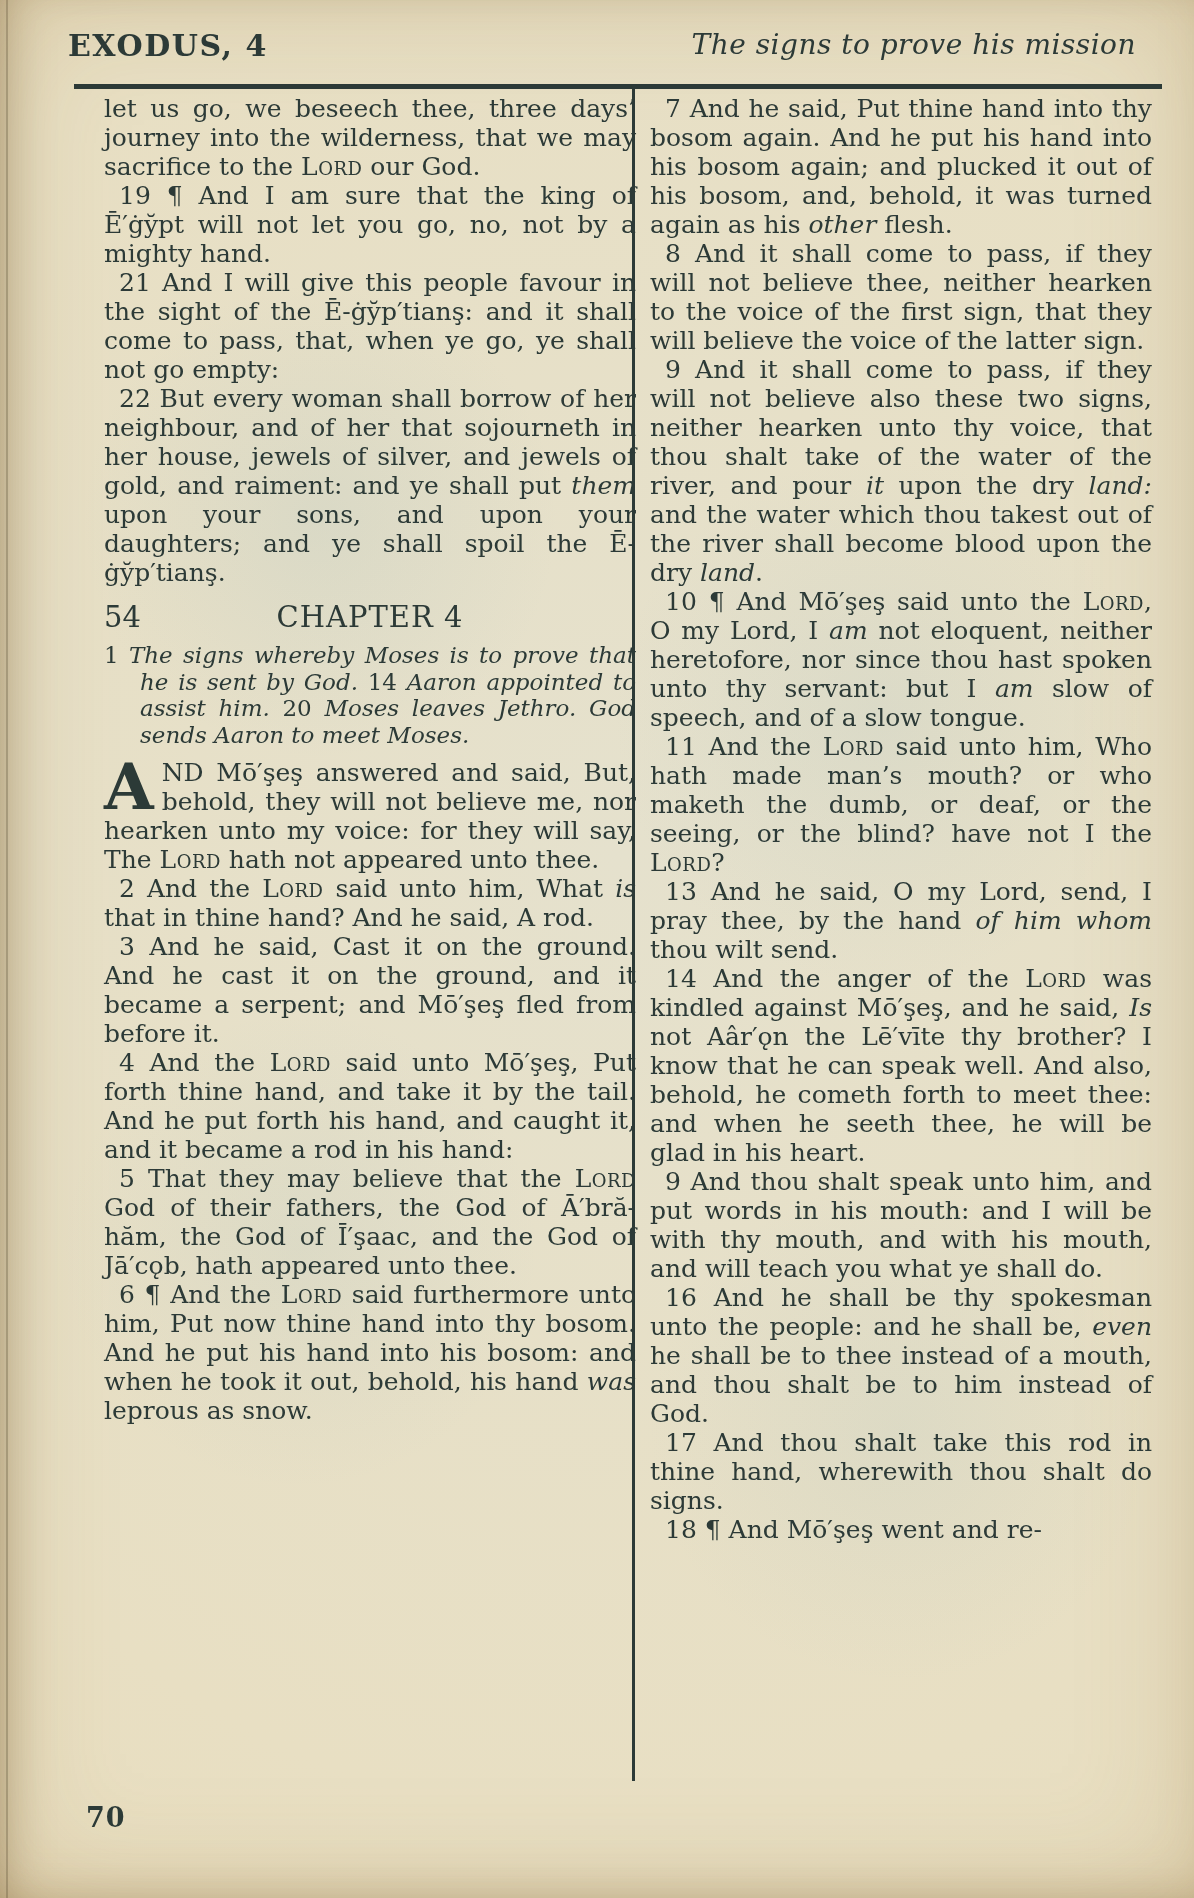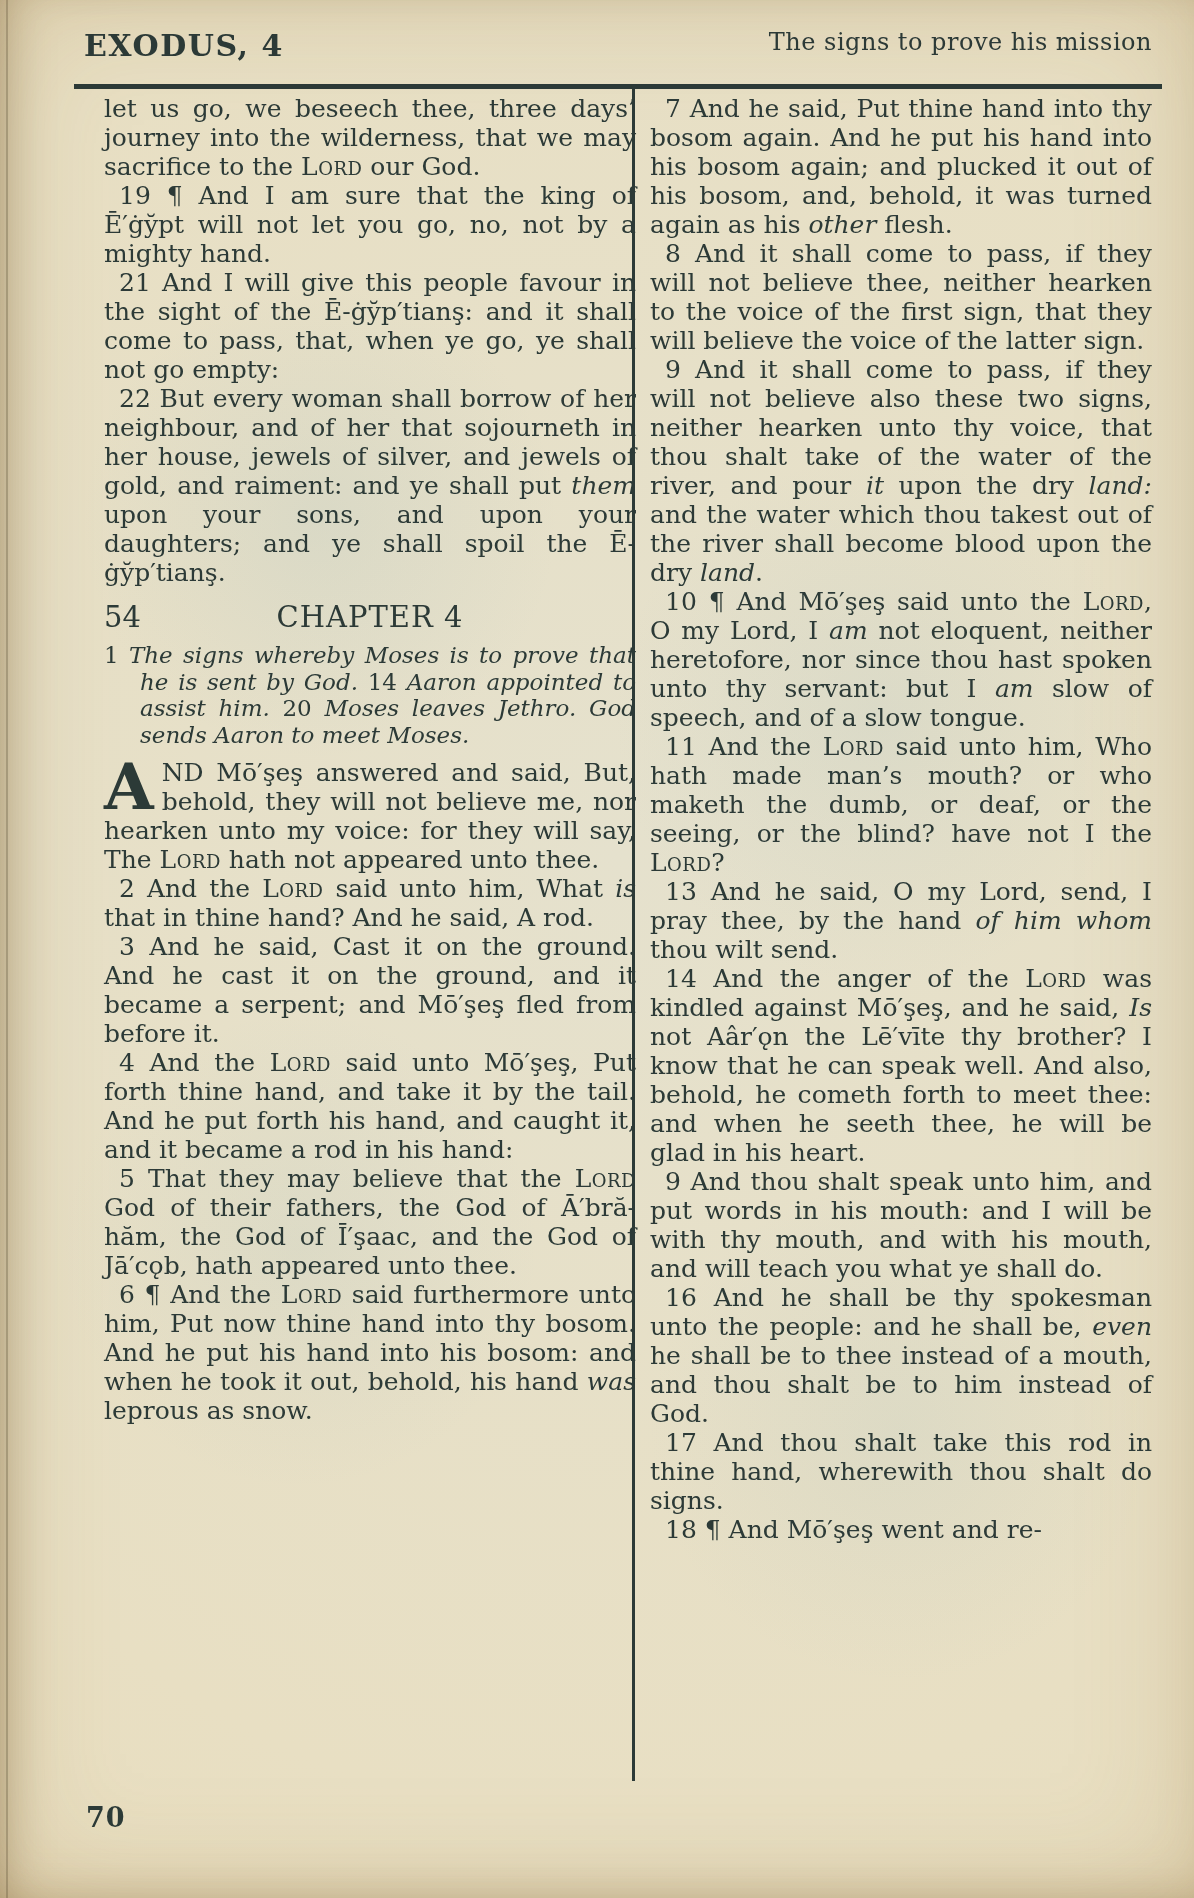--- a/index.html
+++ b/index.html
@@ -12,23 +12,23 @@
       radial-gradient(circle 340px at 300px 1250px, rgba(150,180,185,.13), rgba(150,180,185,0) 70%),
       radial-gradient(circle 360px at 900px 1430px, rgba(150,180,185,.13), rgba(150,180,185,0) 70%),
       radial-gradient(ellipse 120% 85% at 52% 45%, #e5e1cd 0%, #e8dfc3 60%, #e9dcba 100%);
     box-shadow:
       inset 0 0 120px rgba(150,115,55,.22),
       inset 28px 0 50px -25px rgba(110,85,45,.40),
       inset 0 -22px 60px -30px rgba(140,110,60,.35);
   }
   .page::after { content:""; position:absolute; left:6px; top:0; bottom:0; width:2px;
     background:rgba(90,75,50,.30); }
-  .header { position:absolute; top:28px; left:84px; width:1068px; height:44px; }
+  .header { position:absolute; top:28px; left:68px; width:1068px; height:44px; }
   .h-left  { float:left;  font-weight:bold; font-size:30px; letter-spacing:1.5px; }
-  .h-right { float:right; font-size:24px; letter-spacing:0.5px; }
+  .h-right { float:right; font-style:italic; font-size:28px; letter-spacing:0.5px; }
   .rule    { position:absolute; top:84px; left:74px; width:1088px; height:5px; background:#2c3a37; }
   .divider { position:absolute; top:89px; left:632px; width:3px; height:1692px; background:#2c3a37; }
   .col { position:absolute; top:94px; font-size:25px; line-height:29px; }
   .col-left  { left:104px;  width:532px; }
   .col-right { left:650px; width:502px; }
   .verse { margin:0; text-align:justify; text-indent:15px; }
   .noindent { text-indent:0; }
   .seg-i { font-style:italic; }
   .seg-sc { font-variant:small-caps; letter-spacing:0.5px; }
   .seg-n { font-style:normal; }

